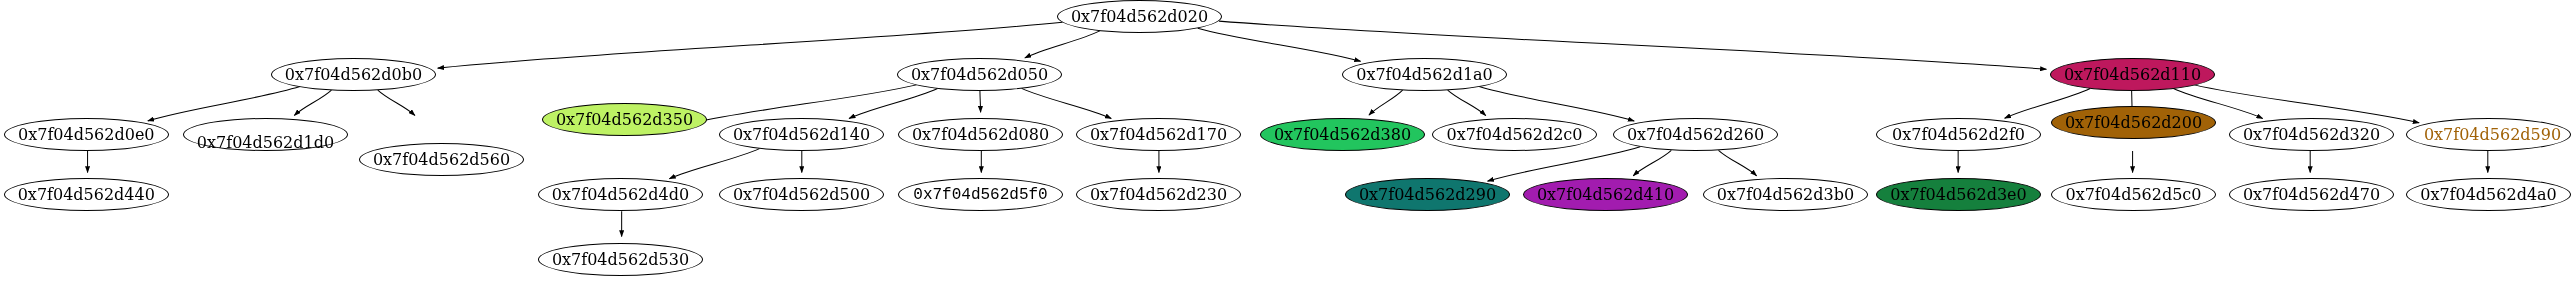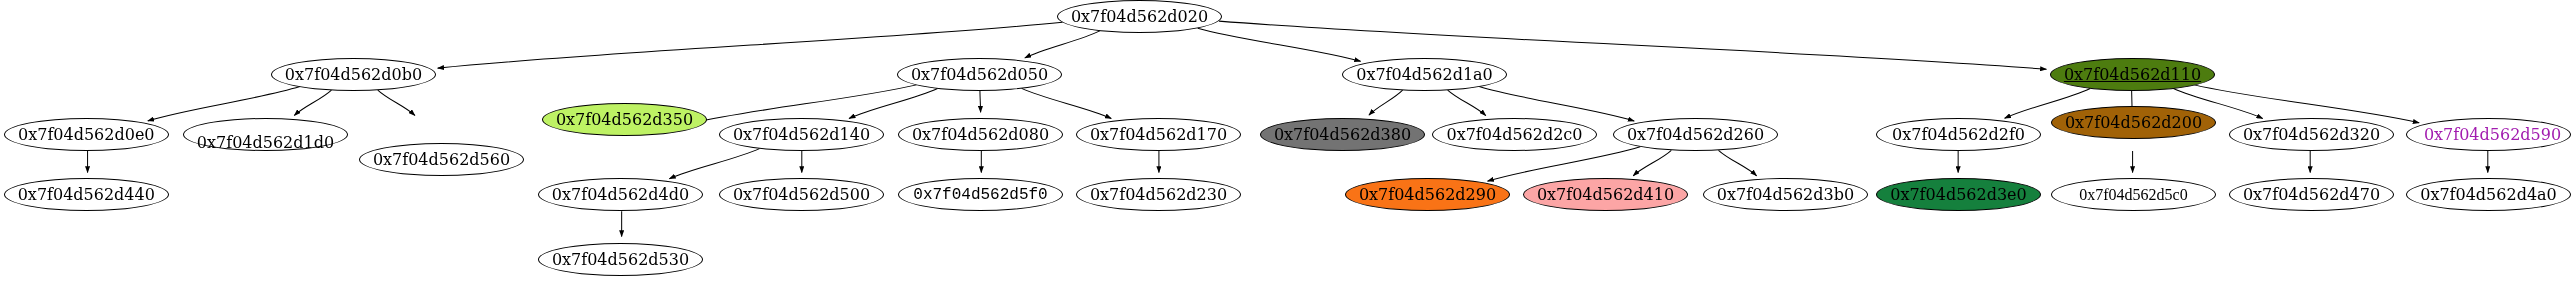--- a/index.html
+++ b/index.html
@@ -91,21 +91,21 @@
       </div>
       <div class="gnode" style="left: 271px; top: 58px; width: 165px; height: 33px; border-color: rgb(0, 0, 0); background: rgb(255, 255, 255);">
         <span class="lbl" style="color: rgb(0, 0, 0);">0x7f04d562d0b0</span>
       </div>
       <div class="gnode" style="left: 897px; top: 58px; width: 165px; height: 33px; border-color: rgb(0, 0, 0); background: rgb(255, 255, 255);">
         <span class="lbl" style="color: rgb(0, 0, 0);">0x7f04d562d050</span>
       </div>
       <div class="gnode" style="left: 1342px; top: 58px; width: 165px; height: 33px; border-color: rgb(0, 0, 0); background: rgb(255, 255, 255);">
         <span class="lbl" style="color: rgb(0, 0, 0);">0x7f04d562d1a0</span>
       </div>
-      <div class="gnode" style="left: 2050px; top: 58px; width: 165px; height: 33px; border-color: rgb(0, 0, 0); background: #4d7c0f; text-decoration: underline;">
+      <div class="gnode" style="left: 2050px; top: 58px; width: 165px; height: 33px; border-color: rgb(0, 0, 0); background: #be185d;">
         <span class="lbl" style="color: rgb(0, 0, 0);">0x7f04d562d110</span>
       </div>
       <div class="gnode" style="left: 3.8px; top: 118px; width: 165px; height: 33px; border-color: rgb(0, 0, 0); background: rgb(255, 255, 255);">
         <span class="lbl" style="color: rgb(0, 0, 0);">0x7f04d562d0e0</span>
       </div>
       <div class="gnode" style="left: 183px; top: 118px; width: 165px; height: 33px; border-color: rgb(0, 0, 0); background: rgb(255, 255, 255);">
         <span class="lbl" style="color: rgb(0, 0, 0); margin-top: 16px;">0x7f04d562d1d0</span>
       </div>
       <div class="gnode" style="left: 359px; top: 118px; width: 165px; height: 33px; border-color: rgb(0, 0, 0); background: rgb(255, 255, 255); margin-top: 25px;">
         <span class="lbl" style="color: rgb(0, 0, 0);">0x7f04d562d560</span>
@@ -115,70 +115,70 @@
       </div>
       <div class="gnode" style="left: 719px; top: 118px; width: 165px; height: 33px; border-color: rgb(0, 0, 0); background: rgb(255, 255, 255);">
         <span class="lbl" style="color: rgb(0, 0, 0);">0x7f04d562d140</span>
       </div>
       <div class="gnode" style="left: 898px; top: 118px; width: 165px; height: 33px; border-color: rgb(0, 0, 0); background: rgb(255, 255, 255);">
         <span class="lbl" style="color: rgb(0, 0, 0);">0x7f04d562d080</span>
       </div>
       <div class="gnode" style="left: 1076px; top: 118px; width: 165px; height: 33px; border-color: rgb(0, 0, 0); background: rgb(255, 255, 255);">
         <span class="lbl" style="color: rgb(0, 0, 0);">0x7f04d562d170</span>
       </div>
-      <div class="gnode" style="left: 1260px; top: 118px; width: 165px; height: 33px; border-color: rgb(0, 0, 0); background: #737373;">
+      <div class="gnode" style="left: 1260px; top: 118px; width: 165px; height: 33px; border-color: rgb(0, 0, 0); background: #22c55e;">
         <span class="lbl" style="color: rgb(0, 0, 0);">0x7f04d562d380</span>
       </div>
       <div class="gnode" style="left: 1432px; top: 118px; width: 165px; height: 33px; border-color: rgb(0, 0, 0); background: rgb(255, 255, 255);">
         <span class="lbl" style="color: rgb(0, 0, 0);">0x7f04d562d2c0</span>
       </div>
       <div class="gnode" style="left: 1613px; top: 118px; width: 165px; height: 33px; border-color: rgb(0, 0, 0); background: rgb(255, 255, 255);">
         <span class="lbl" style="color: rgb(0, 0, 0);">0x7f04d562d260</span>
       </div>
       <div class="gnode" style="left: 1876px; top: 118px; width: 165px; height: 33px; border-color: rgb(0, 0, 0); background: rgb(255, 255, 255);">
         <span class="lbl" style="color: rgb(0, 0, 0);">0x7f04d562d2f0</span>
       </div>
       <div class="gnode" style="left: 2051px; top: 106px; width: 165px; height: 33px; border-color: rgb(0, 0, 0); background: #a16207;">
         <span class="lbl" style="color: rgb(0, 0, 0);">0x7f04d562d200</span>
       </div>
       <div class="gnode" style="left: 2229px; top: 118px; width: 165px; height: 33px; border-color: rgb(0, 0, 0); background: rgb(255, 255, 255);">
         <span class="lbl" style="color: rgb(0, 0, 0);">0x7f04d562d320</span>
       </div>
       <div class="gnode" style="left: 2406px; top: 118px; width: 165px; height: 33px; border-color: rgb(0, 0, 0); background: rgb(255, 255, 255);">
-        <span class="lbl" style="color: #a21caf; margin-left: 8px;">0x7f04d562d590</span>
+        <span class="lbl" style="color: #a16207; margin-left: 8px;">0x7f04d562d590</span>
       </div>
       <div class="gnode" style="left: 3.8px; top: 178px; width: 165px; height: 33px; border-color: rgb(0, 0, 0); background: rgb(255, 255, 255);">
         <span class="lbl" style="color: rgb(0, 0, 0);">0x7f04d562d440</span>
       </div>
       <div class="gnode" style="left: 538px; top: 178px; width: 165px; height: 33px; border-color: rgb(0, 0, 0); background: rgb(255, 255, 255);">
         <span class="lbl" style="color: rgb(0, 0, 0); text-align: center;">0x7f04d562d4d0</span>
       </div>
       <div class="gnode" style="left: 719px; top: 178px; width: 165px; height: 33px; border-color: rgb(0, 0, 0); background: rgb(255, 255, 255);">
         <span class="lbl" style="color: rgb(0, 0, 0);">0x7f04d562d500</span>
       </div>
       <div class="gnode" style="left: 898px; top: 178px; width: 165px; height: 33px; border-color: rgb(0, 0, 0); background: rgb(255, 255, 255);">
         <span class="lbl" style="color: rgb(0, 0, 0); font-family: Liberation Mono, monospace;">0x7f04d562d5f0</span>
       </div>
       <div class="gnode" style="left: 1076px; top: 178px; width: 165px; height: 33px; border-color: rgb(0, 0, 0); background: rgb(255, 255, 255);">
         <span class="lbl" style="color: rgb(0, 0, 0);">0x7f04d562d230</span>
       </div>
-      <div class="gnode" style="left: 1345px; top: 178px; width: 165px; height: 33px; border-color: rgb(0, 0, 0); background: #f97316;">
+      <div class="gnode" style="left: 1345px; top: 178px; width: 165px; height: 33px; border-color: rgb(0, 0, 0); background: #0f766e;">
         <span class="lbl" style="color: rgb(0, 0, 0);">0x7f04d562d290</span>
       </div>
-      <div class="gnode" style="left: 1523px; top: 178px; width: 165px; height: 33px; border-color: rgb(0, 0, 0); background: #fca5a5;">
+      <div class="gnode" style="left: 1523px; top: 178px; width: 165px; height: 33px; border-color: rgb(0, 0, 0); background: #a21caf;">
         <span class="lbl" style="color: rgb(0, 0, 0);">0x7f04d562d410</span>
       </div>
       <div class="gnode" style="left: 1703px; top: 178px; width: 165px; height: 33px; border-color: rgb(0, 0, 0); background: rgb(255, 255, 255);">
         <span class="lbl" style="color: rgb(0, 0, 0);">0x7f04d562d3b0</span>
       </div>
       <div class="gnode" style="left: 1876px; top: 178px; width: 165px; height: 33px; border-color: rgb(0, 0, 0); background: #15803d;">
         <span class="lbl" style="color: rgb(0, 0, 0);">0x7f04d562d3e0</span>
       </div>
       <div class="gnode" style="left: 2051px; top: 178px; width: 165px; height: 33px; border-color: rgb(0, 0, 0); background: rgb(255, 255, 255);">
-        <span class="lbl" style="color: rgb(0, 0, 0); font-family: Liberation Serif, serif;">0x7f04d562d5c0</span>
+        <span class="lbl" style="color: rgb(0, 0, 0);">0x7f04d562d5c0</span>
       </div>
       <div class="gnode" style="left: 2229px; top: 178px; width: 165px; height: 33px; border-color: rgb(0, 0, 0); background: rgb(255, 255, 255);">
         <span class="lbl" style="color: rgb(0, 0, 0);">0x7f04d562d470</span>
       </div>
       <div class="gnode" style="left: 2406px; top: 178px; width: 165px; height: 33px; border-color: rgb(0, 0, 0); background: rgb(255, 255, 255);">
         <span class="lbl" style="color: rgb(0, 0, 0);">0x7f04d562d4a0</span>
       </div>
       <div class="gnode" style="left: 538px; top: 243px; width: 165px; height: 33px; border-color: rgb(0, 0, 0); background: rgb(255, 255, 255);">
         <span class="lbl" style="color: rgb(0, 0, 0);">0x7f04d562d530</span>
       </div>

